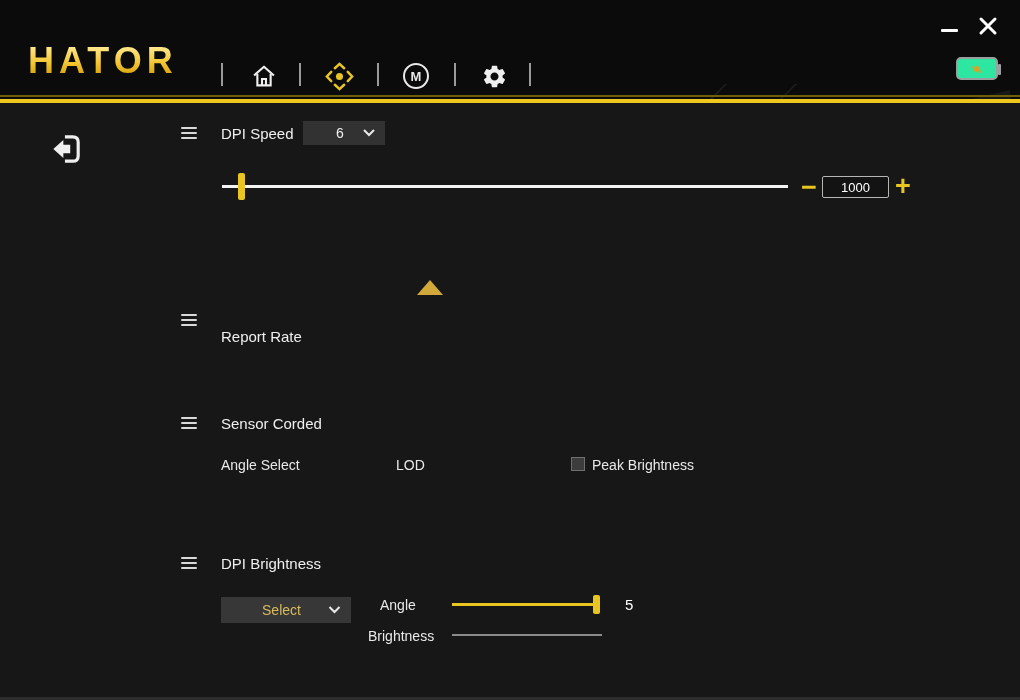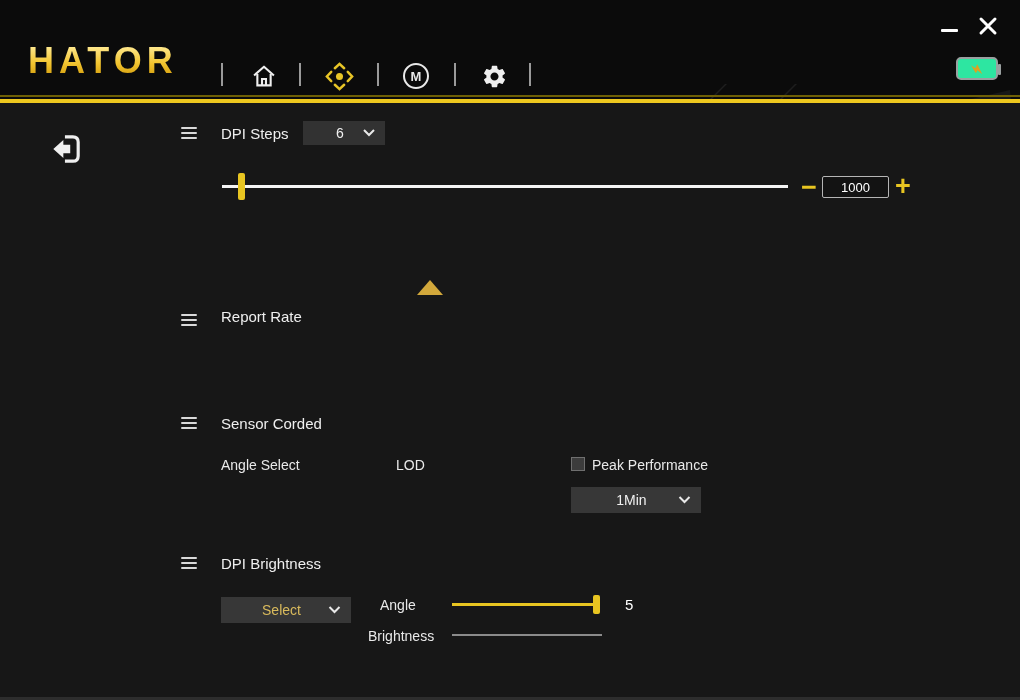--- a/index.html
+++ b/index.html
@@ -159,21 +159,21 @@
   <svg class="abs exit-btn" viewBox="0 0 34 34">
     <path d="M16 5.5 H23.5 Q28.5 5.5 28.5 10.5 V23.5 Q28.5 28.5 23.5 28.5 H16" stroke="#efefef" stroke-width="3" fill="none" stroke-linejoin="round"></path>
     <path d="M5 17 L14.5 8.5 V13 H21 V21 H14.5 V25.5 Z" fill="#efefef"></path>
   </svg>
 
   <div class="abs menu-icon" style="left:181px; top:127px">
     <div class="l"></div>
       <div class="l"></div>
       <div class="l" style="margin-bottom:0"></div>
   </div>
-  <div class="abs section-label" style="left:221px; top:125px">DPI Steps</div>
+  <div class="abs section-label" style="left:221px; top:125px">DPI Speed</div>
   <div class="abs dropdown" style="left:303px; top:121px; width:82px; height:24px; background:#323232">
     <span class="dd-value">6</span>
     <svg class="chev" width="12" height="8" viewBox="0 0 12 8">
       <path d="M1 1 L6 6 L11 1" stroke="#e9e9e9" stroke-width="2" fill="none"></path>
     </svg>
   </div>
 
   <div class="abs main-track"></div>
   <div class="abs main-handle"></div>
   <div class="abs step-btn" style="left:801px; top:174px; font-size:27px">−</div>
@@ -204,21 +204,21 @@
     <div class="card-value">3200</div>
     <div class="color-bar" style="background: rgb(229, 18, 229);"></div>
   </div>
   <div class="abs tri"></div>
 
   <div class="abs menu-icon" style="left:181px; top:314px">
     <div class="l"></div>
       <div class="l"></div>
       <div class="l" style="margin-bottom:0"></div>
   </div>
-  <div class="abs section-label" style="left:221px; top:308px">Report Rate</div>
+  <div class="abs section-label" style="left:221px; top:328px">Report Rate</div>
 
   <div class="rate-btn" style="left:222px">125Hz</div>
   <div class="rate-btn" style="left:322px">250Hz</div>
   <div class="rate-btn" style="left:422px">500Hz</div>
   <div class="rate-btn" style="left:522px">1000Hz</div>
   <div class="rate-btn" style="left:622px">2000Hz</div>
   <div class="rate-btn" style="left:722px">4000Hz</div>
   <div class="rate-btn selected" style="left:822px">8000Hz</div>
 
   <div class="abs menu-icon" style="left:181px; top:417px">
@@ -226,27 +226,21 @@
       <div class="l"></div>
       <div class="l" style="margin-bottom:0"></div>
   </div>
   <div class="abs section-label" style="left:221px; top:415px">Sensor Corded</div>
 
   <div class="abs sub-label" style="left:221px; top:457px">Angle Select</div>
 
   <div class="abs sub-label" style="left:396px; top:457px">LOD</div>
 
   <div class="abs checkbox"></div>
-  <div class="abs sub-label" style="left:592px; top:457px">Peak Performance</div>
-  <div class="abs dropdown" style="left:571px; top:487px; width:130px; height:26px">
-    <span class="dd-value">1Min</span>
-    <svg class="chev" width="13" height="8" viewBox="0 0 12 8">
-      <path d="M1 1 L6 6 L11 1" stroke="#e9e9e9" stroke-width="2" fill="none"></path>
-    </svg>
-  </div>
+  <div class="abs sub-label" style="left:592px; top:457px">Peak Brightness</div>
 
   <div class="toggle" style="top:436px">
       <div class="knob"></div>
     </div>
   <div class="toggle-label" style="top:437px">Ripple control</div>
   <div class="toggle" style="top:466px">
       <div class="knob"></div>
     </div>
   <div class="toggle-label" style="top:467px">Angle snapping</div>
   <div class="toggle" style="top:496px">

